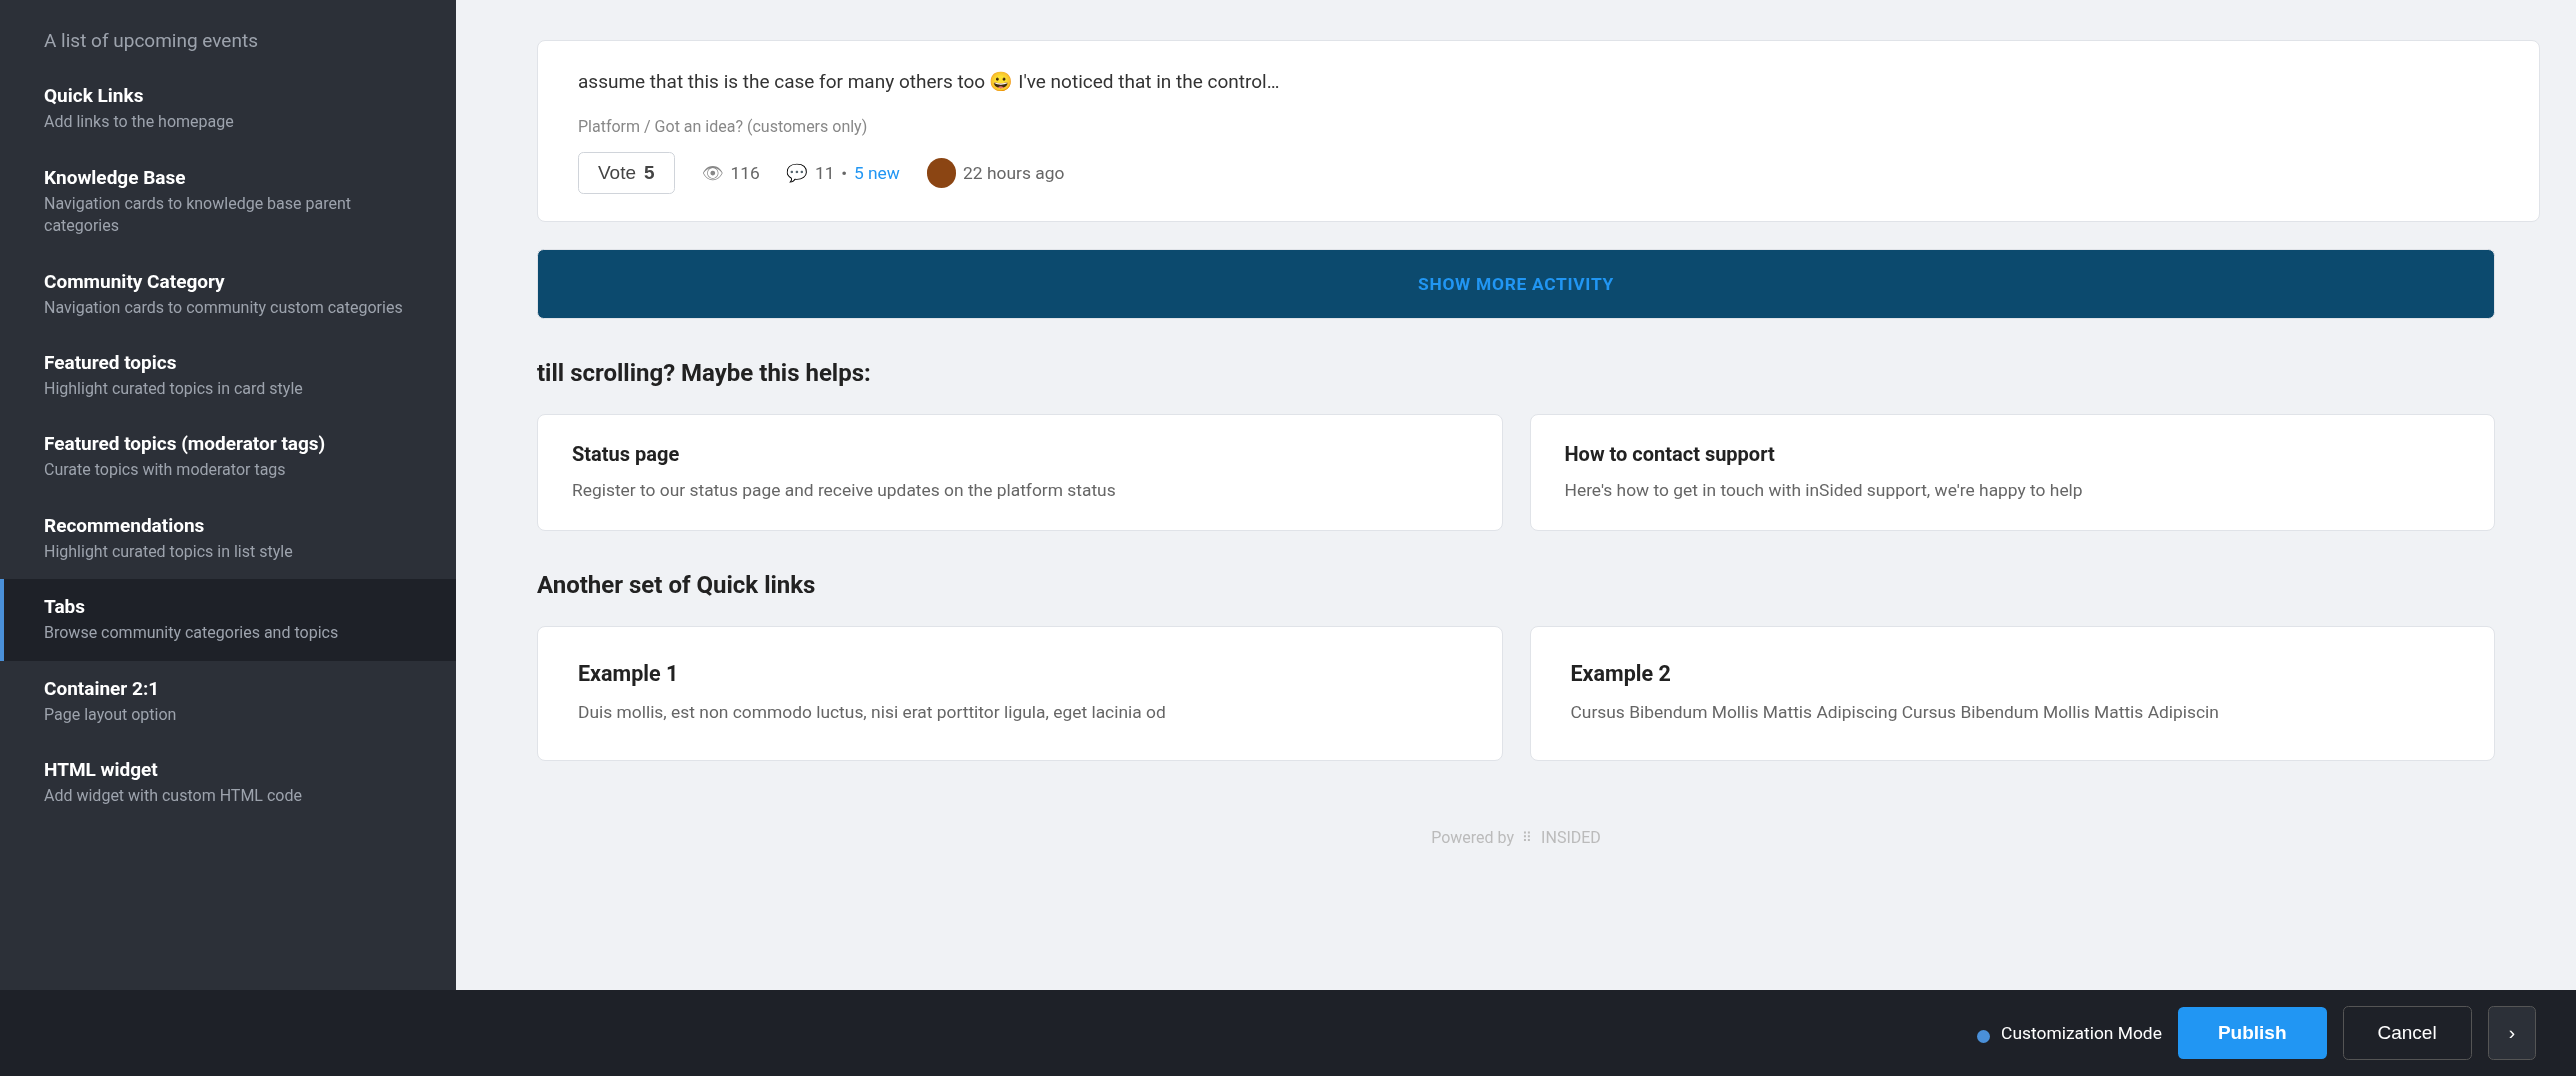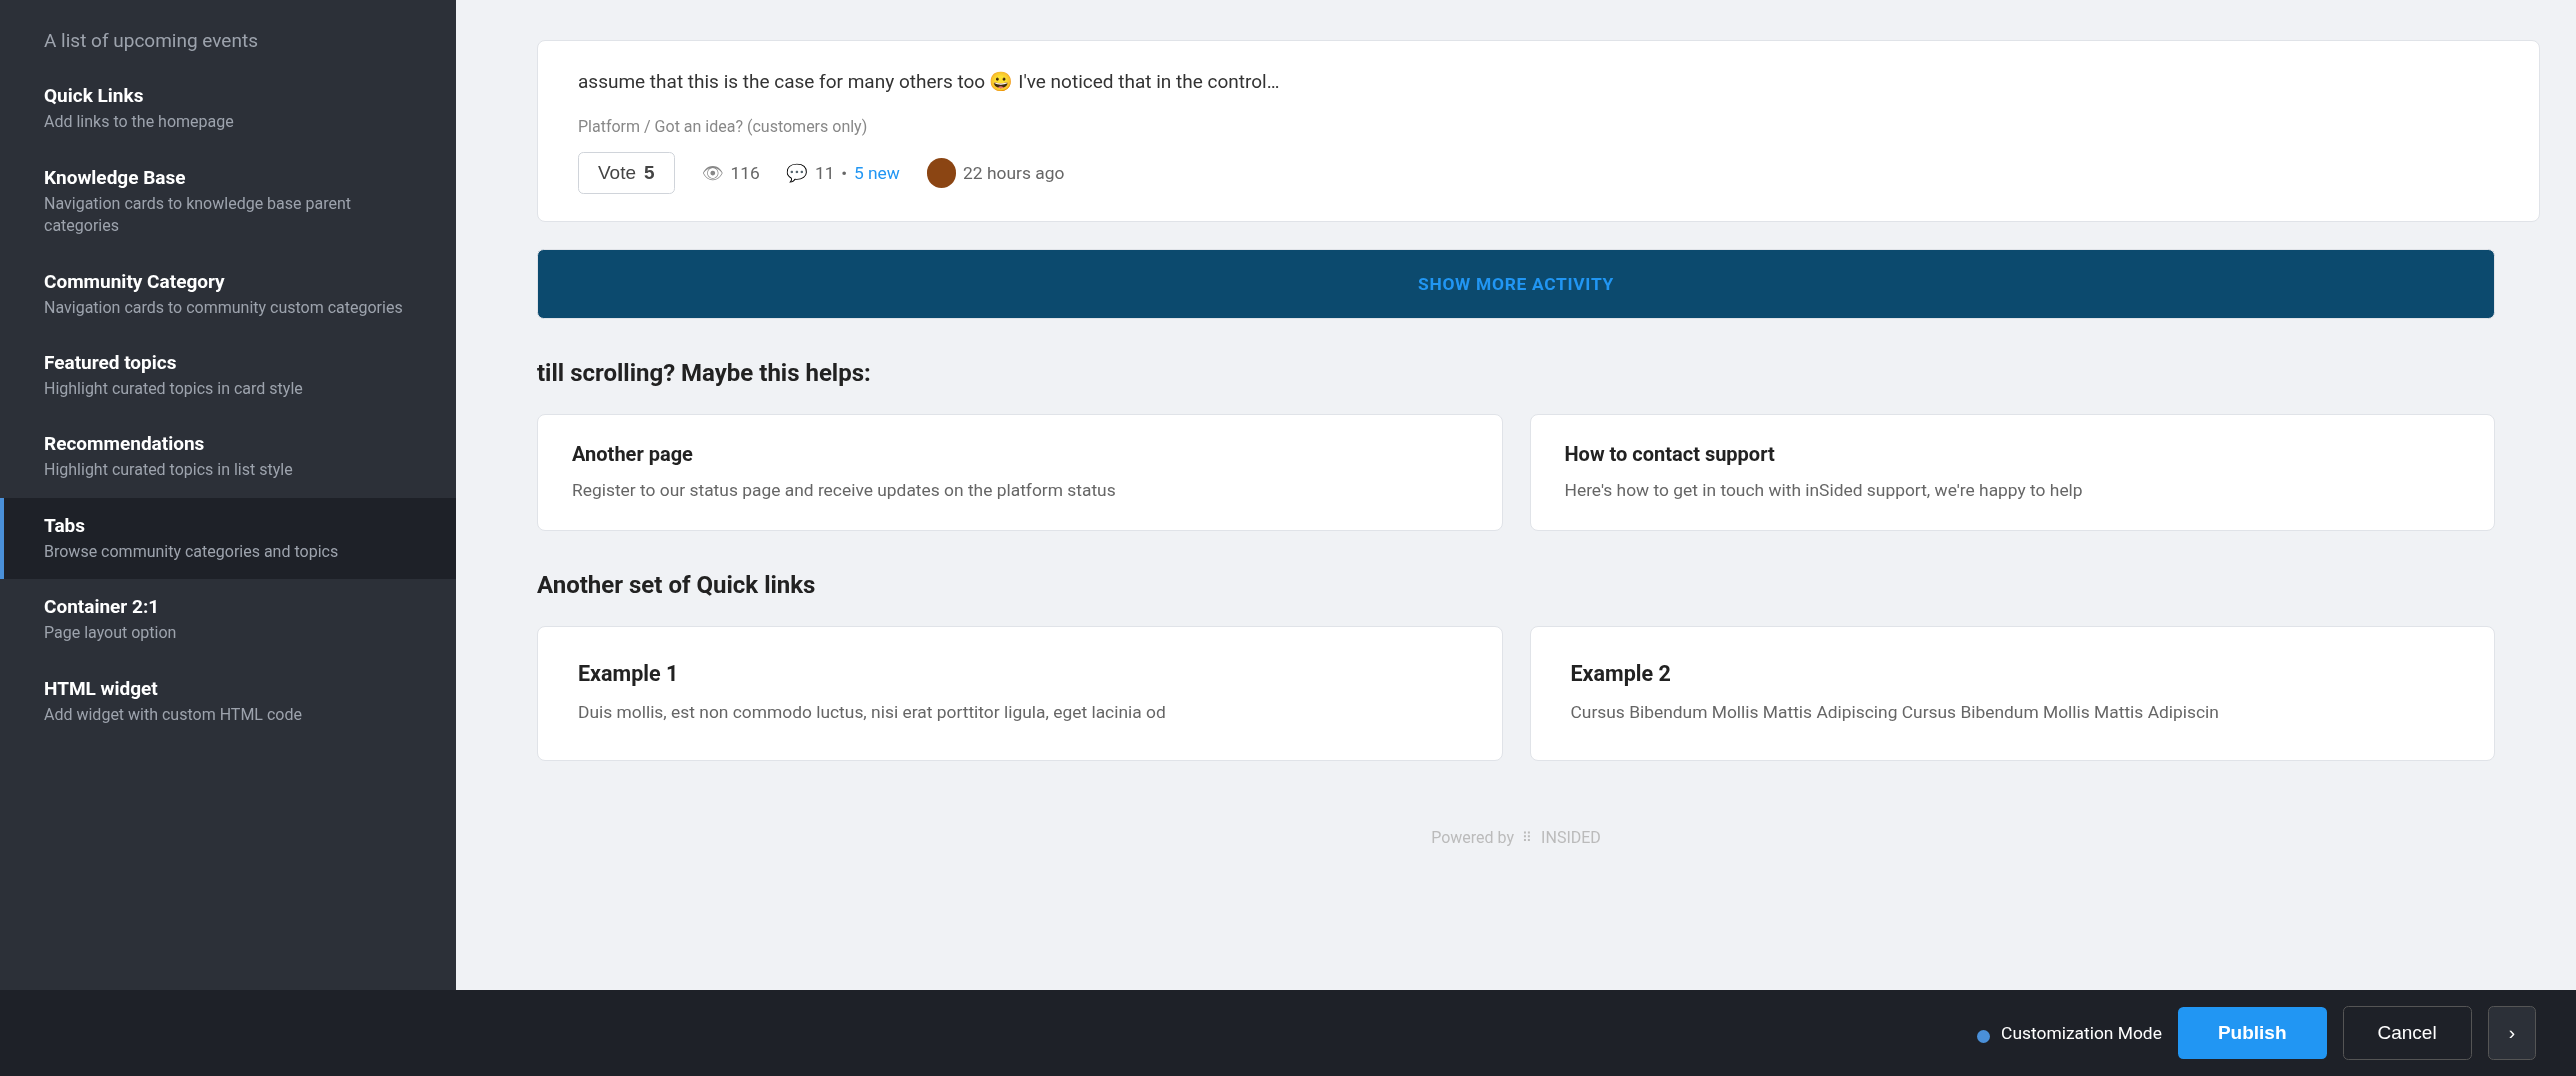--- a/index.html
+++ b/index.html
@@ -326,20 +326,24 @@
     <div class="sidebar-item">
       <div class="sidebar-item-title">Community Category</div>
       <div class="sidebar-item-desc">Navigation cards to community custom categories</div>
     </div>
 
     <div class="sidebar-item">
       <div class="sidebar-item-title">Featured topics</div>
       <div class="sidebar-item-desc">Highlight curated topics in card style</div>
     </div>
 
+    <div class="sidebar-item">
+      <div class="sidebar-item-title">Featured topics (moderator tags)</div>
+      <div class="sidebar-item-desc">Curate topics with moderator tags</div>
+    </div>
 
     <div class="sidebar-item">
       <div class="sidebar-item-title">Recommendations</div>
       <div class="sidebar-item-desc">Highlight curated topics in list style</div>
     </div>
 
     <div class="sidebar-item active">
       <div class="sidebar-item-title">Tabs</div>
       <div class="sidebar-item-desc">Browse community categories and topics</div>
     </div>
@@ -389,21 +393,21 @@
   </div>
 
   <div class="show-more-btn">
     <span class="show-more-text">SHOW MORE ACTIVITY</span>
   </div>
 
   <div class="section-title">till scrolling? Maybe this helps:</div>
 
   <div class="cards-grid">
     <div class="card">
-      <div class="card-title">Another page</div>
+      <div class="card-title">Status page</div>
       <div class="card-desc">Register to our status page and receive updates on the platform status</div>
     </div>
     <div class="card">
       <div class="card-title">How to contact support</div>
       <div class="card-desc">Here's how to get in touch with inSided support, we're happy to help</div>
     </div>
   </div>
 
   <div class="quick-links-title">Another set of Quick links</div>
 

